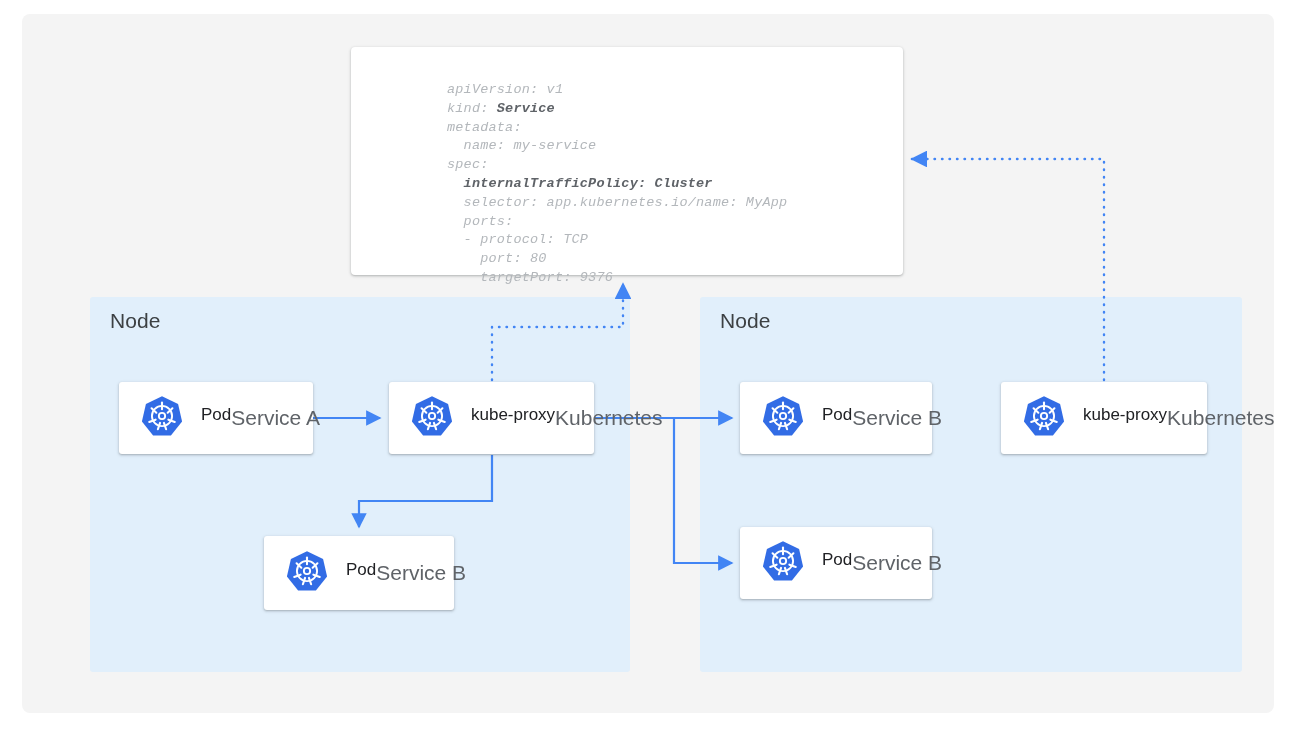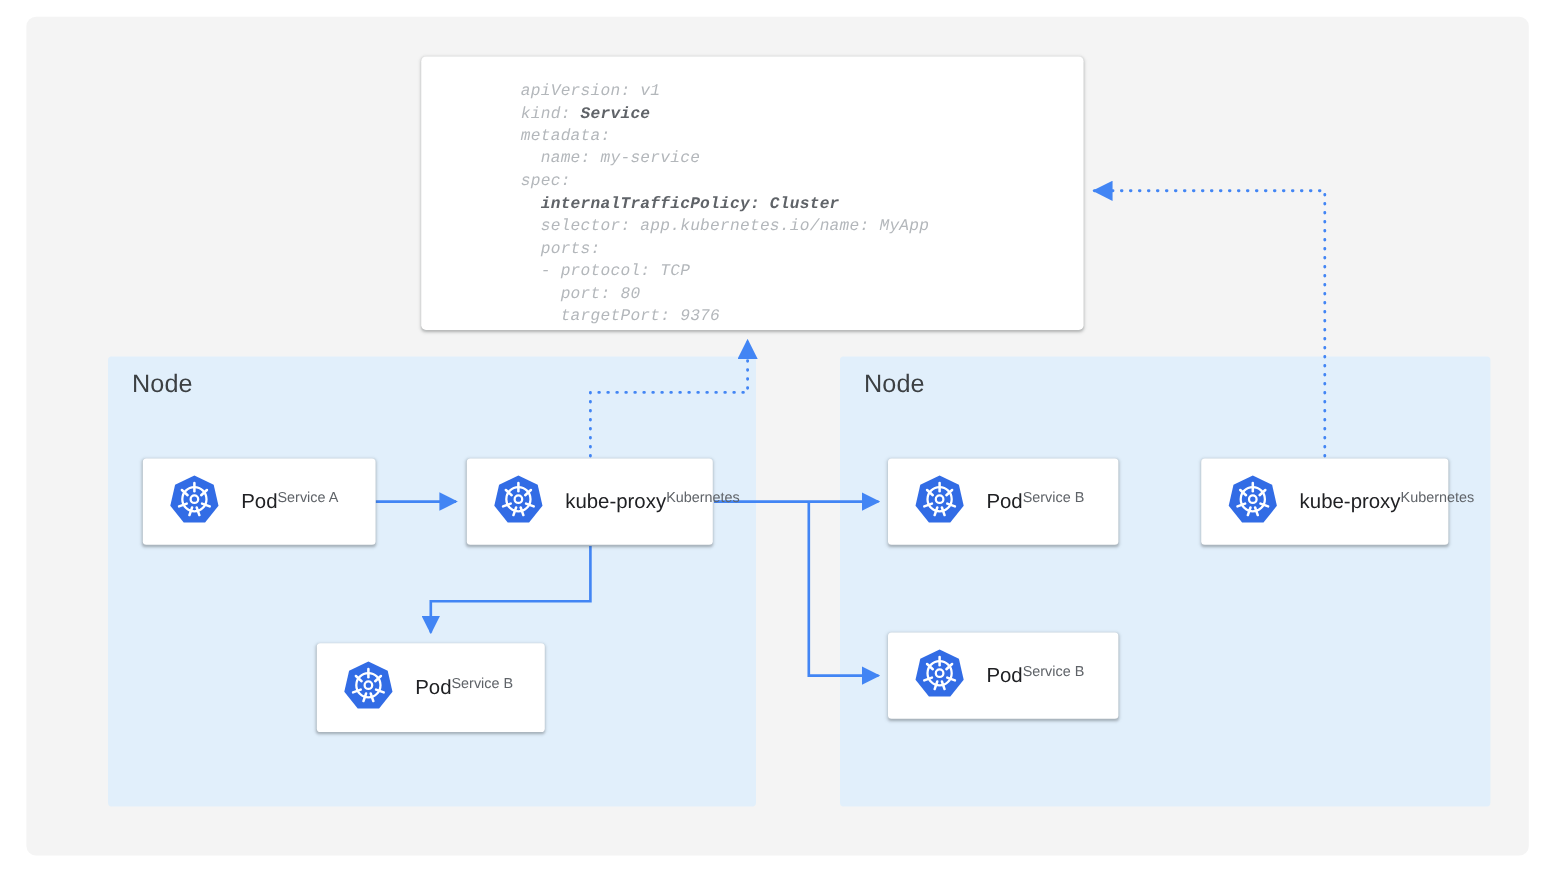--- a/index.html
+++ b/index.html
@@ -58,21 +58,21 @@
     margin-right: 18px;
   }
   .card-text { display: flex; flex-direction: row; justify-content: flex-start; }
   .card-title {
     font-size: 17px;
     color: #202124;
     line-height: 1.25;
     white-space: nowrap;
   }
   .card-sub {
-    font-size: 12px;
+    font-size: 21px;
     color: #5f6368;
     line-height: 1.3;
     white-space: nowrap;
   }
   
   #pod-service-a    { left: 97px;  top: 368px; width: 194px; height: 72px; }
   #kube-proxy-left  { left: 367px; top: 368px; width: 205px; height: 72px; }
   #pod-b-left       { left: 242px; top: 522px; width: 190px; height: 74px; }
   #pod-b-right-top  { left: 718px; top: 368px; width: 192px; height: 72px; }
   #pod-b-right-bot  { left: 718px; top: 513px; width: 192px; height: 72px; }
@@ -86,21 +86,21 @@
     height: 228px;
     background: #ffffff;
     border-radius: 4px;
     box-shadow: 0 1px 2px rgba(60,64,67,.26), 0 1px 3px 1px rgba(60,64,67,.10);
     box-sizing: border-box;
   }
   #yaml-code {
     position: absolute;
     left: 82px;
     top: 20px;
-    margin: 1px;
+    margin: 14px;
     font-family: "Liberation Mono", "DejaVu Sans Mono", monospace;
     font-style: italic;
     font-size: 13.5px;
     line-height: 18.8px;
     color: #b3b7bb;
     white-space: pre;
     letter-spacing: .2px;
   }
   #yaml-code b {
     color: #5f6368;

